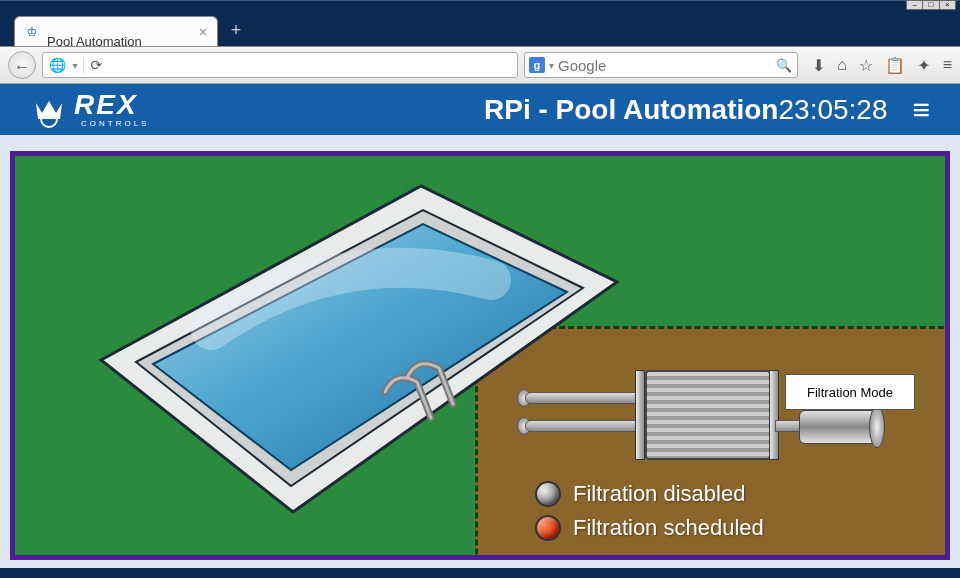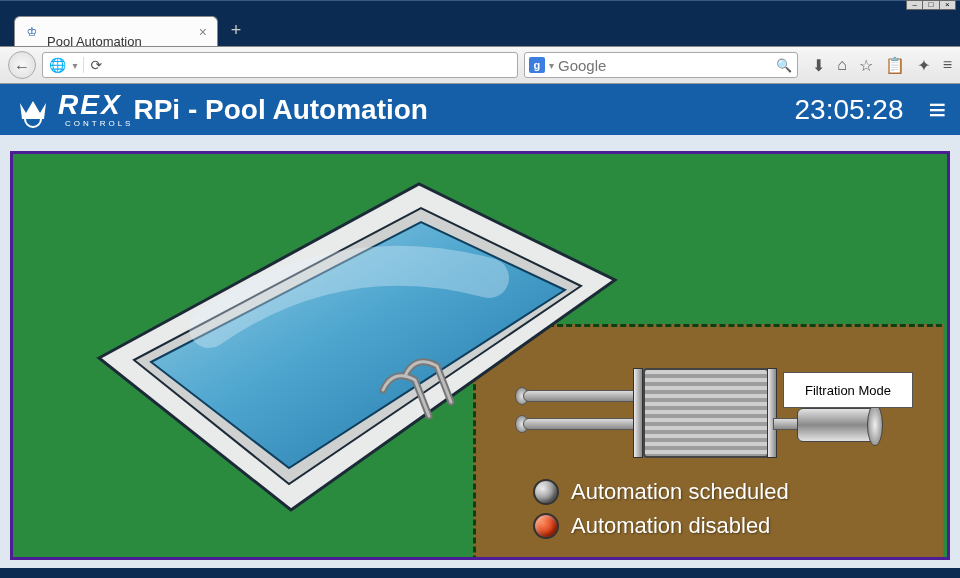--- a/index.html
+++ b/index.html
@@ -96,43 +96,43 @@
   }
   .searchbox .mag { color:#555; font-size:13px; cursor:pointer; }
 
   .tool-icons { display:flex; gap:12px; margin-left:8px; }
   .tool-icons span { font-size:16px; color:#555; cursor:pointer; }
 
   
   .app-header {
     position:absolute; top:84px; left:0; right:0; height:51px;
     background:#145fa8;
-    display:flex; align-items:center; color:#fff; padding:0 14px;
+    display:flex; align-items:center; color:#fff; padding:0 30px;
   }
   .logo { display:flex; align-items:center; gap:6px; }
   .logo-text { display:flex; flex-direction:column; line-height:1; }
   .logo-rex { font-size:28px; font-weight:800; letter-spacing:2px; font-style:italic; }
   .logo-sub { font-size:8px; letter-spacing:3px; margin-top:1px; margin-left:7px;}
   .app-title {
-    flex:1; text-align:left;
+    flex:1; text-align:right;
     font-size:28px; font-weight:700;
   }
   .clock { font-size:28px; font-weight:400; margin-right:25px; }
   .menu-btn { font-size:30px; cursor:pointer; }
 
   
   .viewport {
     position:absolute; top:135px; left:0; right:0; bottom:10px;
     background:#dfe8f0;
     padding: 16px 10px 8px 10px;
   }
   .scene {
     position:relative; width:100%; height:100%;
     background:#2a8b3e;
-    border:3px solid #4c1d95;
+    border:5px solid #4c1d95;
     overflow:hidden;
   }
 
   
   .brown-zone {
     position:absolute;
     left: 460px; top: 170px; width: 470px; height: 260px;
     background:#8a662c;
     border:3px dashed #0b3f14;
     border-right:none; border-bottom:none;
@@ -326,24 +326,24 @@
       <div class="pump-pipe"></div>
       <div class="pump"></div>
       <div class="pump-cap"></div>
     </div>
 
     <div class="mode-box">Filtration Mode</div>
 
     <div class="legend">
       <div class="legend-row">
         <div class="legend-lamp lamp-grey"></div>
-        <div class="legend-text">Automation scheduled</div>
+        <div class="legend-text">Filtration disabled</div>
       </div>
       <div class="legend-row">
         <div class="legend-lamp lamp-red"></div>
-        <div class="legend-text">Automation disabled</div>
+        <div class="legend-text">Filtration scheduled</div>
       </div>
     </div>
 
   </div>
 </div>
 
 <div class="footer-pad"></div>
 
 </body></html>

